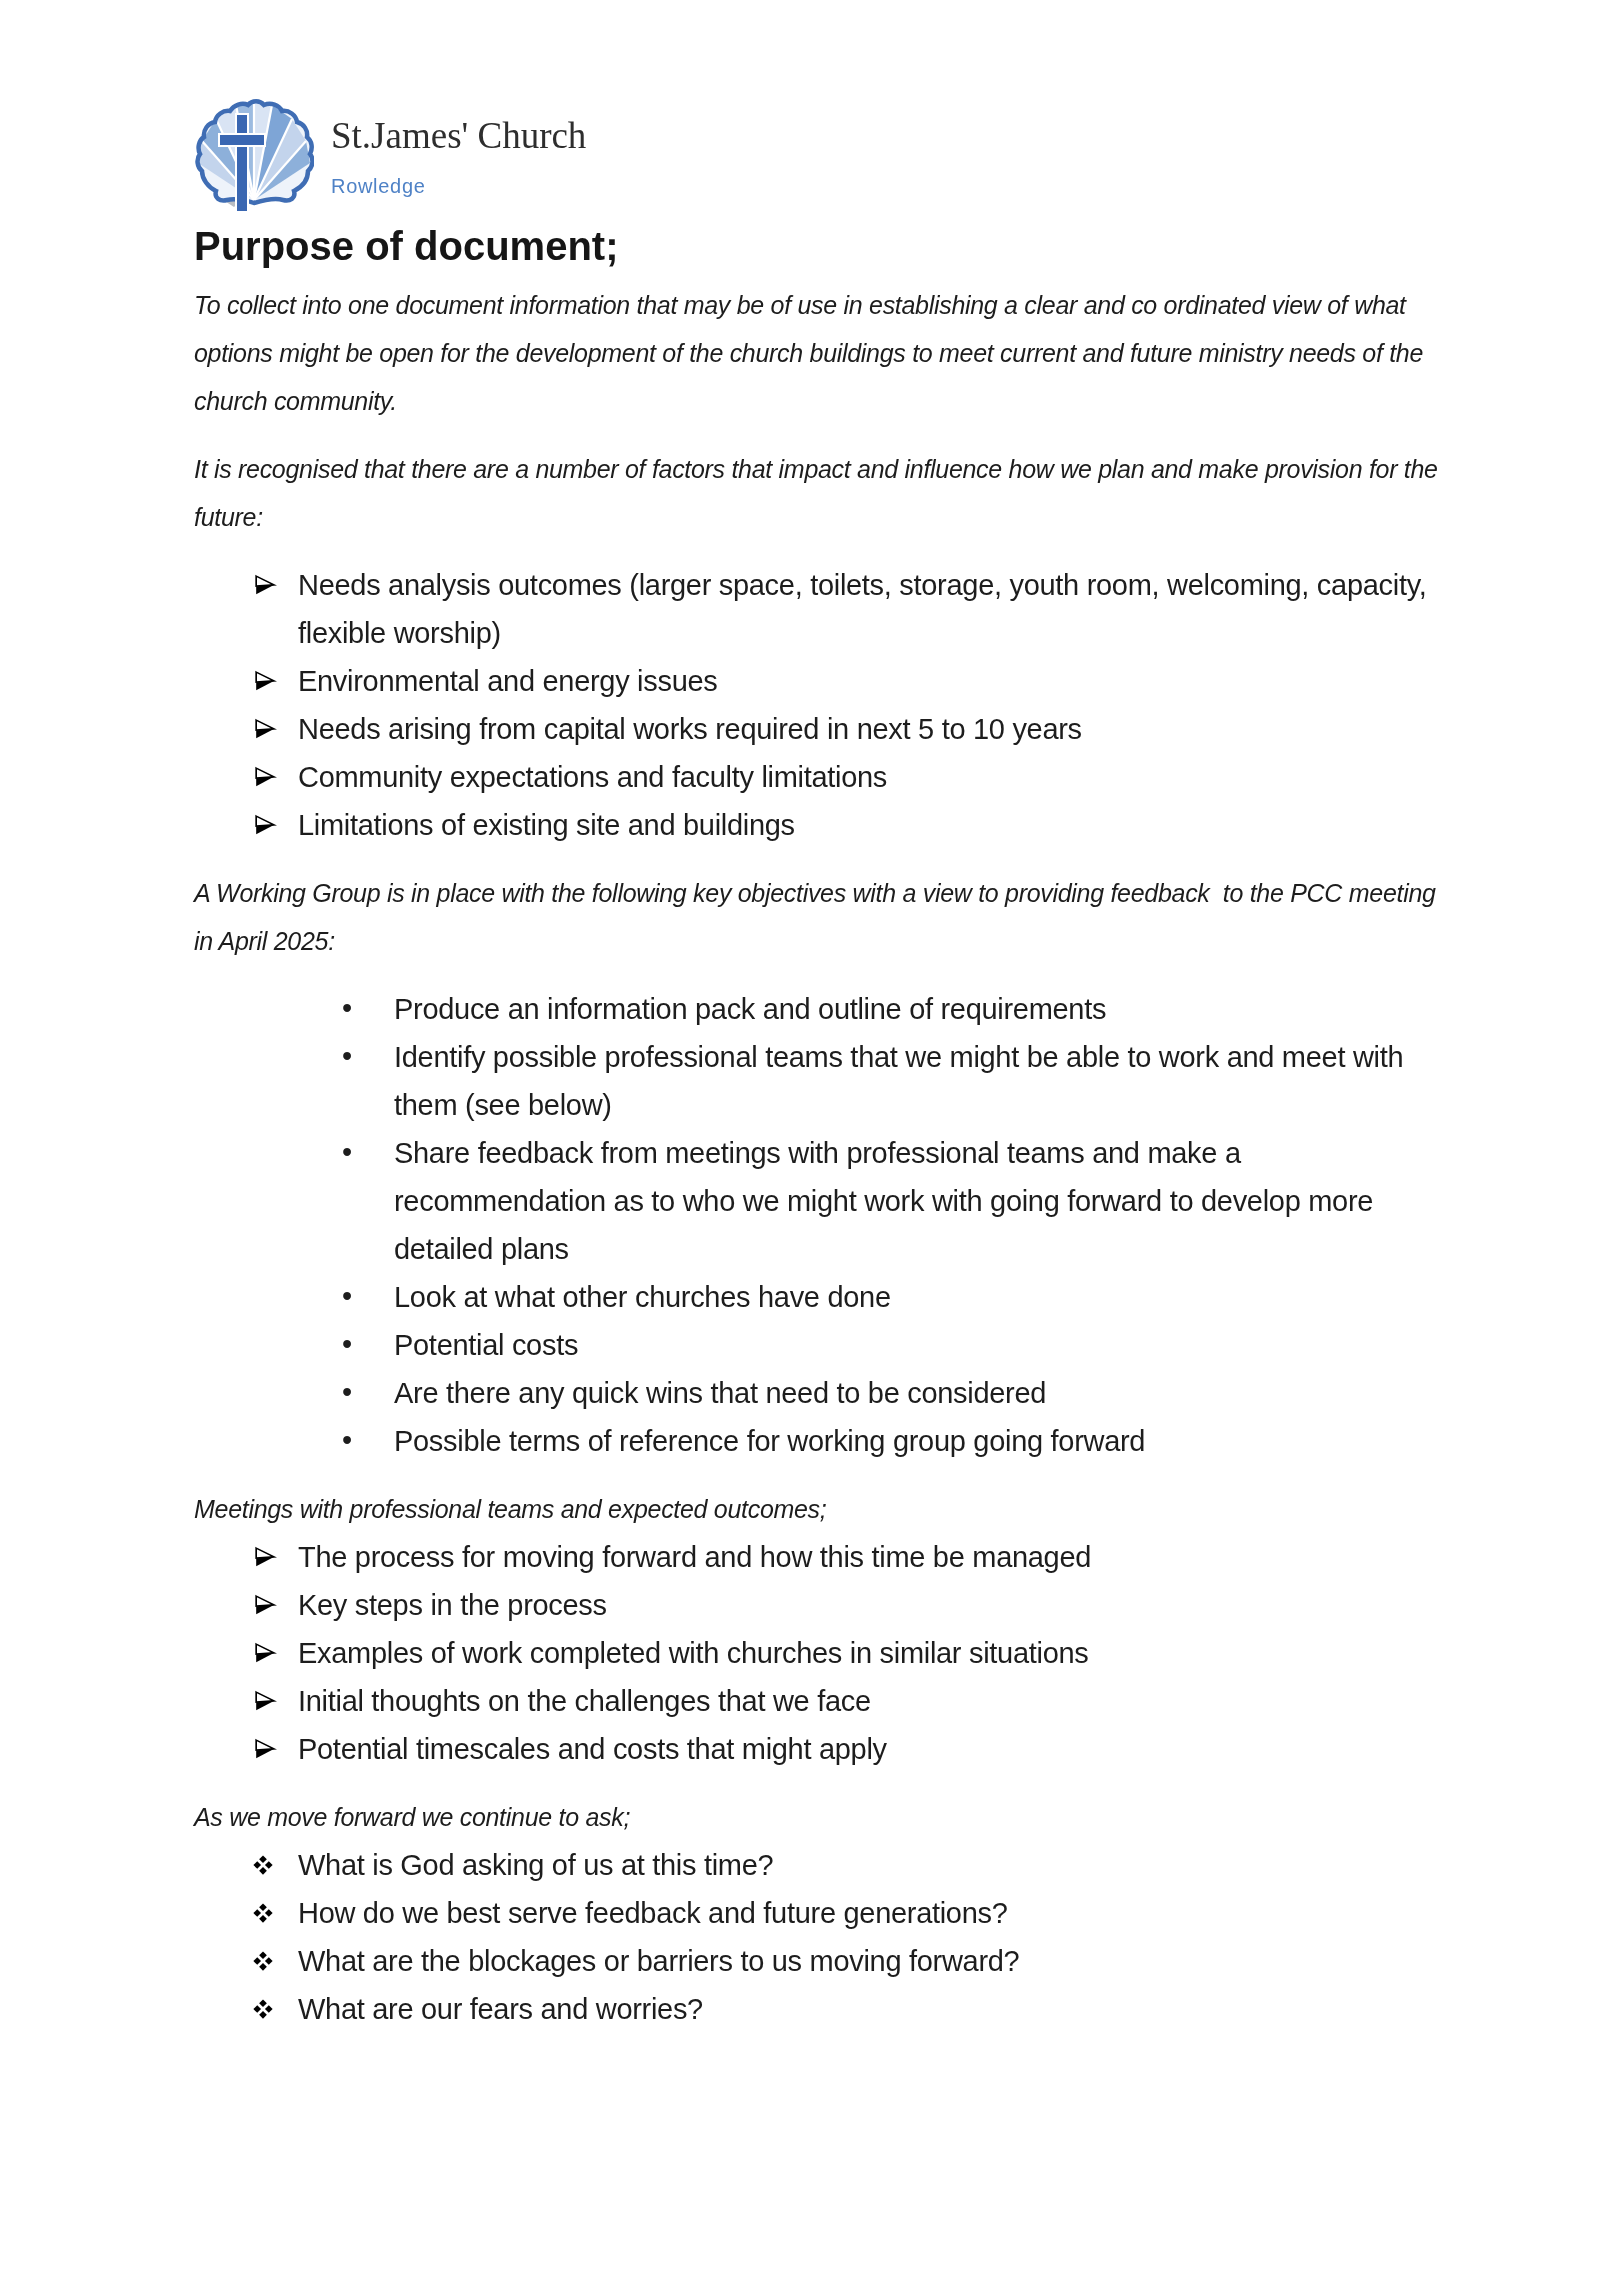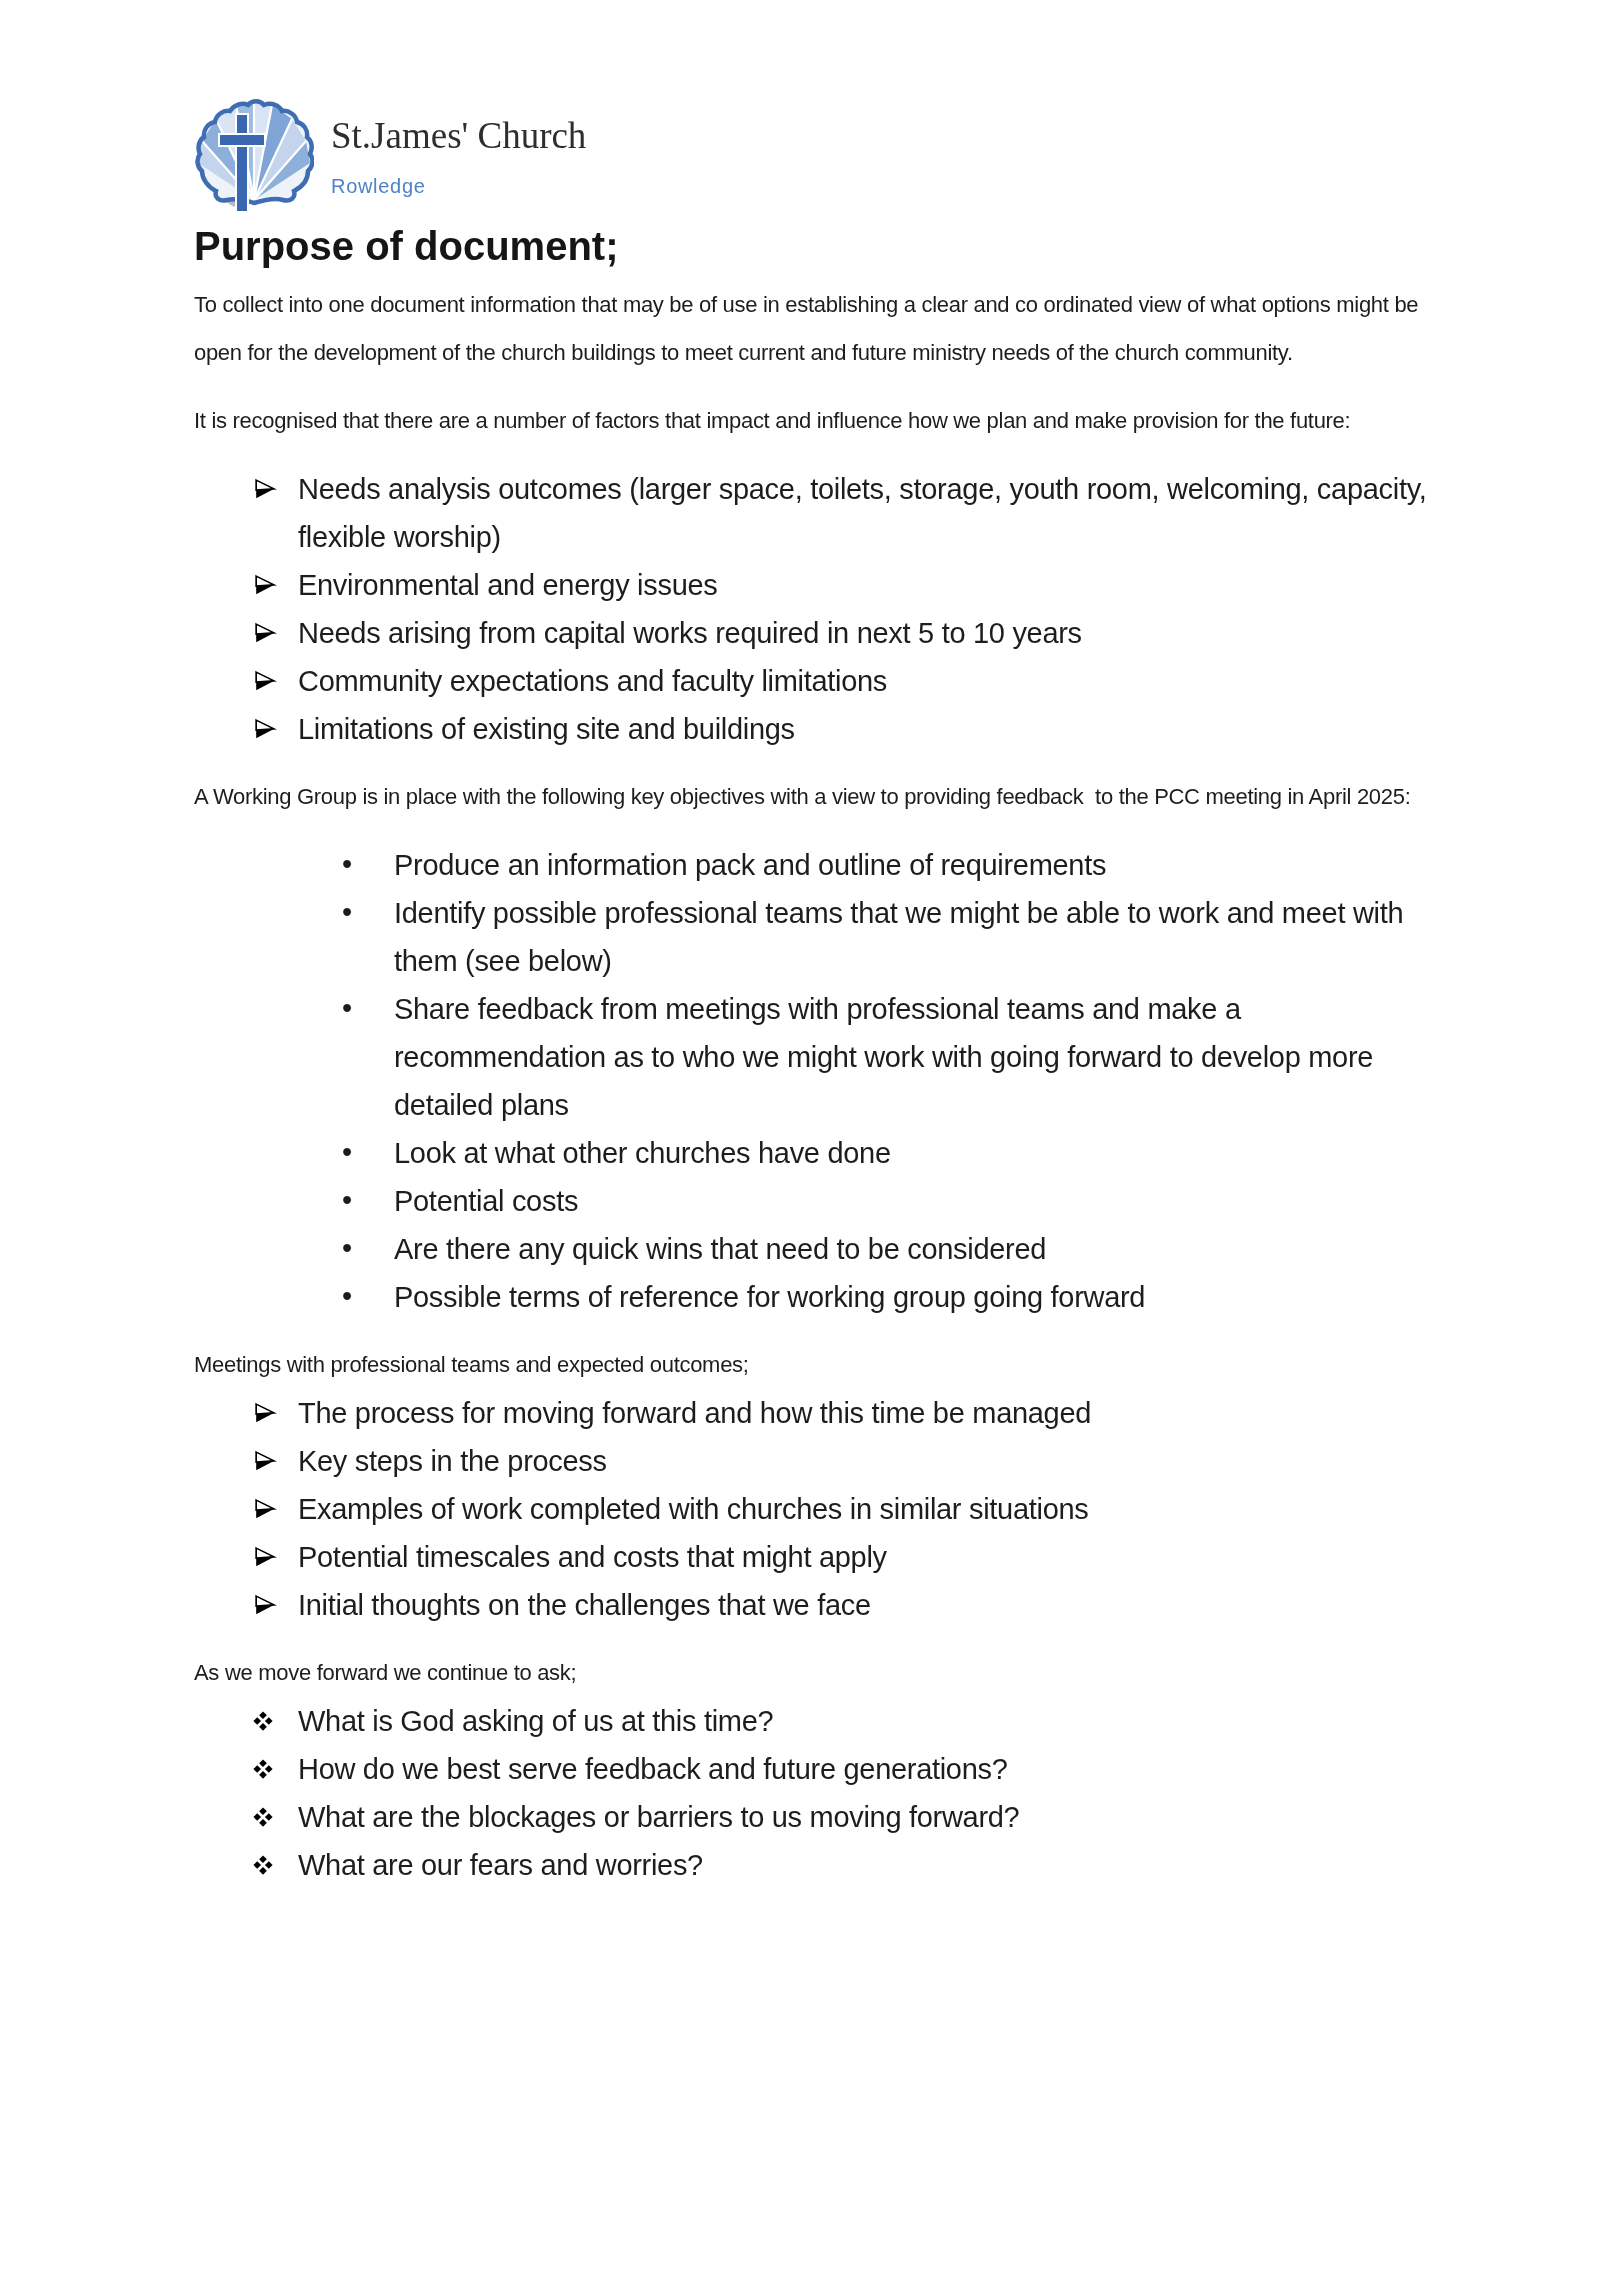--- a/index.html
+++ b/index.html
@@ -44,25 +44,26 @@
   }
   
   .doc-title {
     font-size: 40px;
     font-weight: bold;
     line-height: 48px;
     margin-bottom: 11px;
     color: #161616;
   }
   p.body-par {
-    font-size: 22px;
+    font-size: 25px;
     line-height: 48px;
     letter-spacing: -0.3px;
     margin-bottom: 20px;
     white-space: pre-wrap;
+    font-style: italic;
   }
   p.tight { margin-bottom: 0; }
   p.spaced-before { }
   .list { margin-bottom: 20px; }
   .list:last-child { margin-bottom: 0; }
   .li {
     display: flex;
     align-items: flex-start;
     font-size: 29px;
     line-height: 48px;
@@ -264,30 +265,30 @@
         </span>
       <span class="li-text">Examples of work completed with churches in similar situations</span>
     </div>
     <div class="li lvl1">
       <span class="glyph">
           <svg width="25" height="25" viewBox="0 0 24 24">
             <polygon points="4,3 21,11.4 4,12.6" fill="#ffffff" stroke="#000000" stroke-width="1.6"></polygon>
             <polygon points="4,12.6 21,11.4 4,20.5" fill="#000000"></polygon>
           </svg>
         </span>
+      <span class="li-text">Initial thoughts on the challenges that we face</span>
+    </div>
+    <div class="li lvl1">
+      <span class="glyph">
+          <svg width="25" height="25" viewBox="0 0 24 24">
+            <polygon points="4,3 21,11.4 4,12.6" fill="#ffffff" stroke="#000000" stroke-width="1.6"></polygon>
+            <polygon points="4,12.6 21,11.4 4,20.5" fill="#000000"></polygon>
+          </svg>
+        </span>
       <span class="li-text">Potential timescales and costs that might apply</span>
-    </div>
-    <div class="li lvl1">
-      <span class="glyph">
-          <svg width="25" height="25" viewBox="0 0 24 24">
-            <polygon points="4,3 21,11.4 4,12.6" fill="#ffffff" stroke="#000000" stroke-width="1.6"></polygon>
-            <polygon points="4,12.6 21,11.4 4,20.5" fill="#000000"></polygon>
-          </svg>
-        </span>
-      <span class="li-text">Initial thoughts on the challenges that we face</span>
     </div>
   </div>
 
   <p class="body-par tight spaced-before">As we move forward we continue to ask;</p>
   <div class="list">
     <div class="li lvl1">
       <span class="glyph">
           <svg width="22" height="22" viewBox="0 0 24 24" fill="#000000">
             <path d="M12 1.5 l4.2 4.2 -4.2 4.2 -4.2 -4.2 z"></path>
             <path d="M5.7 7.8 l4.2 4.2 -4.2 4.2 -4.2 -4.2 z"></path>

